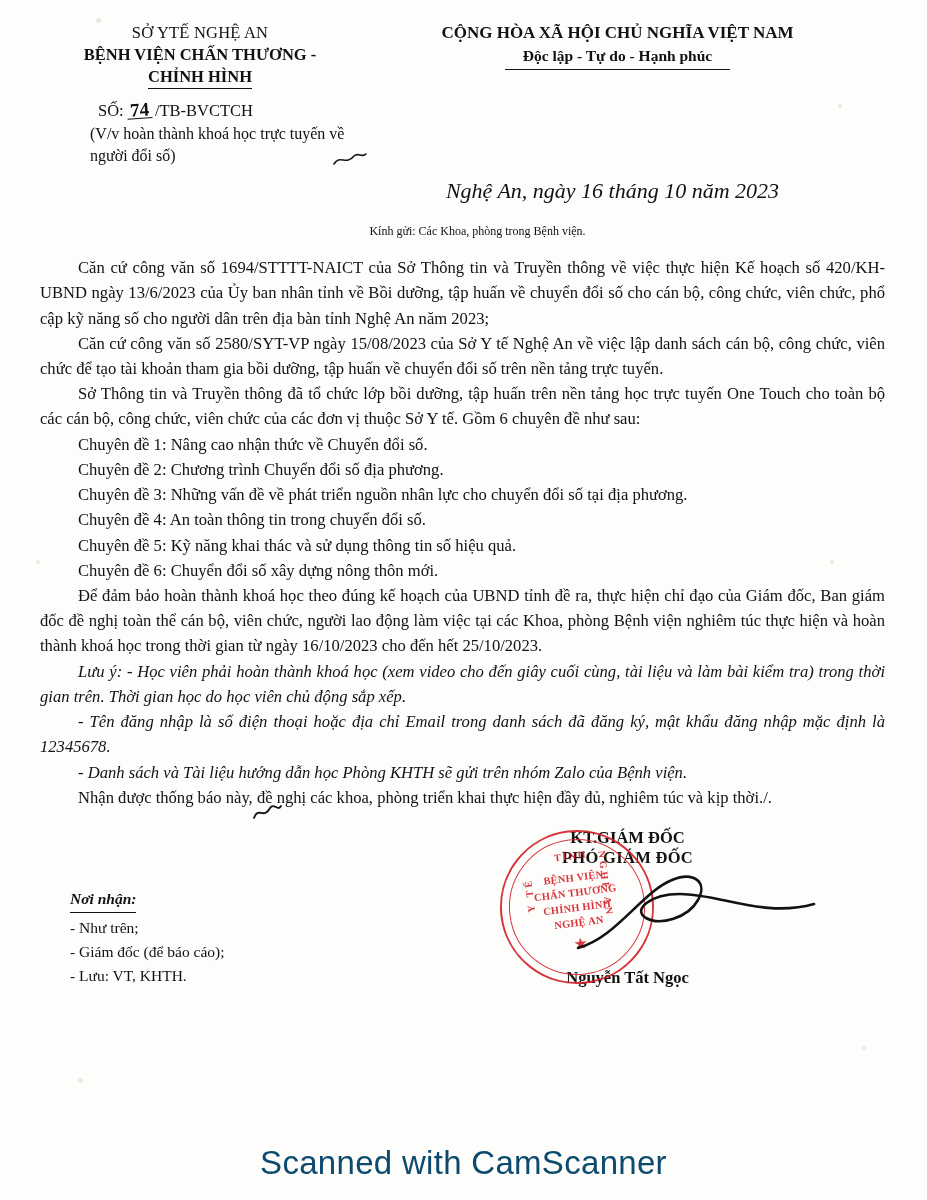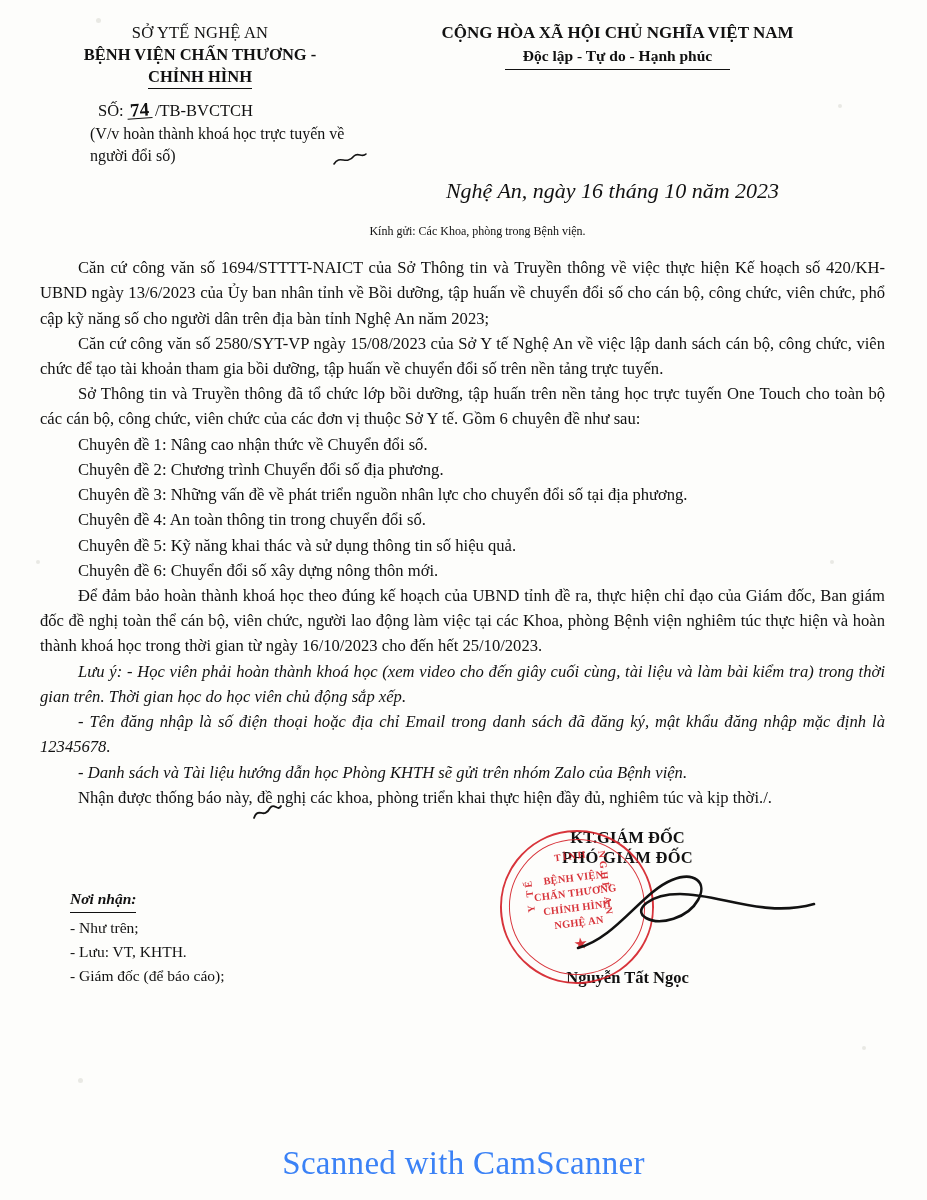--- a/index.html
+++ b/index.html
@@ -232,23 +232,23 @@
   .ink-small {
     position: absolute;
   }
 
   
   .watermark {
     position: absolute;
     left: 0; right: 0;
     bottom: 18px;
     text-align: center;
-    font-family: Liberation Serif, serif;
+    font-family: Liberation Sans, sans-serif;
     font-size: 33px;
-    color: #3b82f6;
+    color: #0c4a6e;
     letter-spacing: .3px;
   }
 </style>
 </head>
 <body>
 
 <div class="page">
 
   <div class="speck" style="left:96px;top:18px;width:5px;height:5px;"></div>
   <div class="speck" style="left:838px;top:104px;width:4px;height:4px;"></div>
@@ -303,22 +303,22 @@
       <p class="note">- Tên đăng nhập là số điện thoại hoặc địa chỉ Email trong danh sách đã đăng ký, mật khẩu đăng nhập mặc định là 12345678.</p>
       <p class="note">- Danh sách và Tài liệu hướng dẫn học Phòng KHTH sẽ gửi trên nhóm Zalo của Bệnh viện.</p>
 
       <p>Nhận được thống báo này, đề nghị các khoa, phòng triển khai thực hiện đầy đủ, nghiêm túc và kịp thời./.</p>
     </div>
 
     <div class="footer">
       <div class="recipients">
         <div><span class="title">Nơi nhận:</span></div>
         <div>- Như trên;</div>
+        <div>- Giám đốc (để báo cáo);</div>
         <div>- Lưu: VT, KHTH.</div>
-        <div>- Giám đốc (để báo cáo);</div>
       </div>
 
       <div class="sign">
         <div class="l1">KT.GIÁM ĐỐC</div>
         <div class="l2">PHÓ GIÁM ĐỐC</div>
 
         <div class="stamp">
           <div class="inner"></div>
           <div class="arc-top">TỈNH</div>
           <div class="arc-l">Y TẾ</div>

